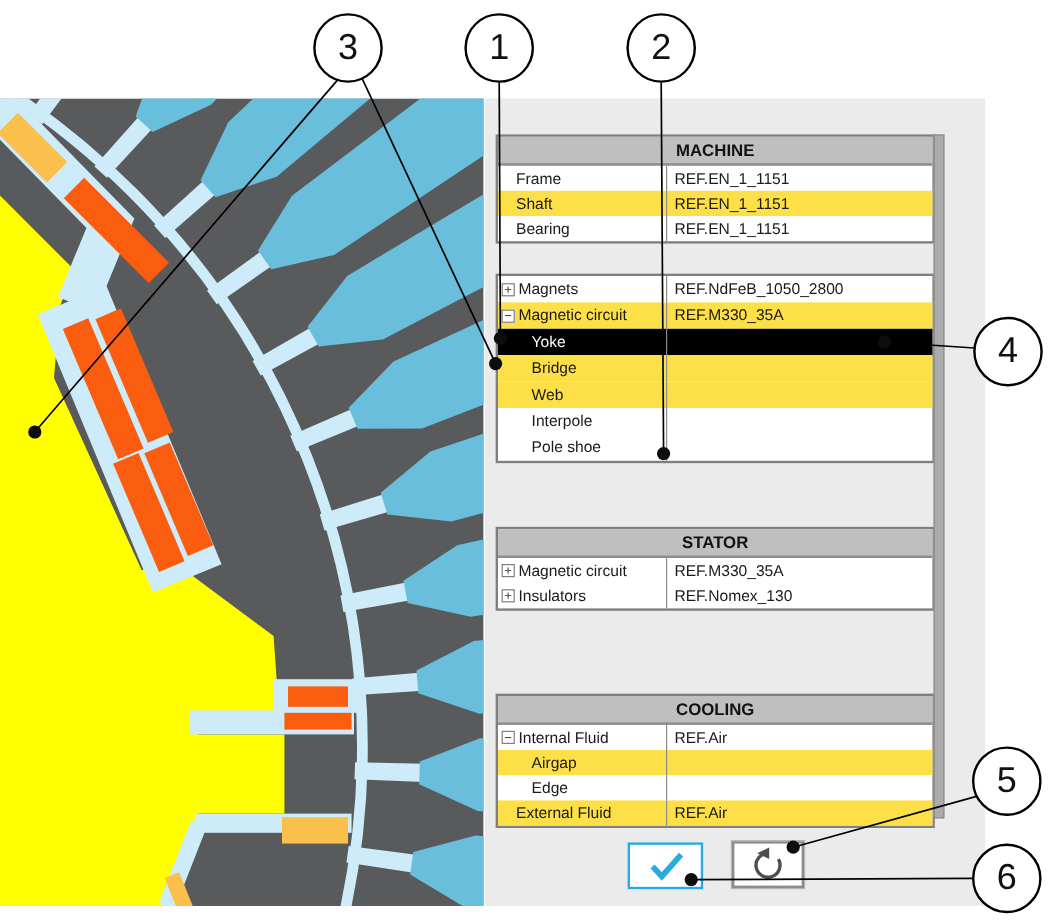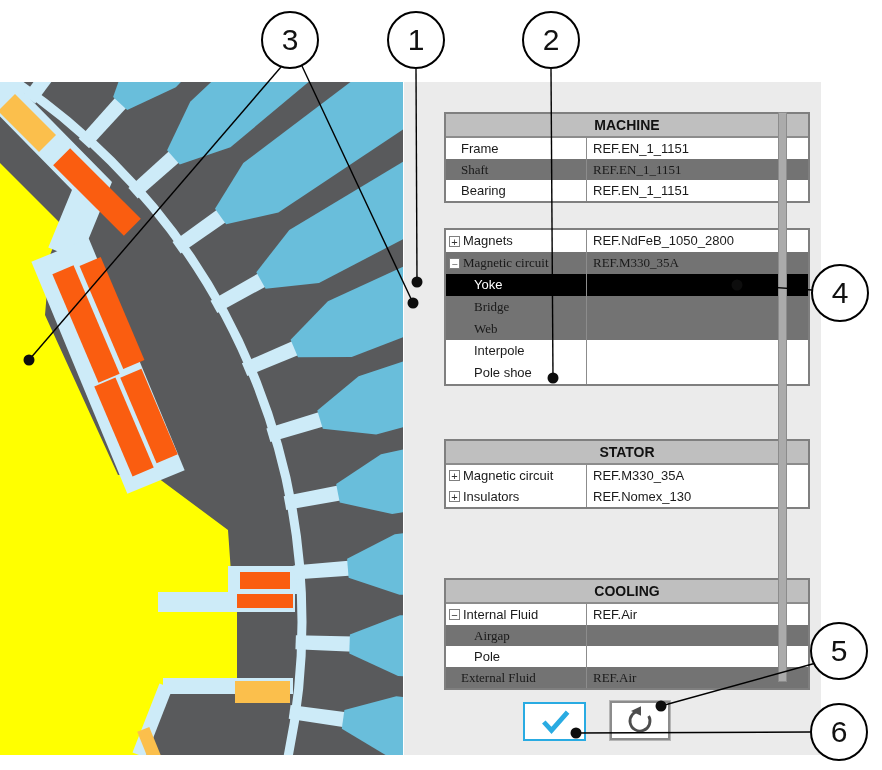--- a/index.html
+++ b/index.html
@@ -5,28 +5,28 @@
   html,body{margin:0;padding:0;}
   body{
     width:882px;height:770px;position:relative;background:#ffffff;
     font-family:"Liberation Sans","DejaVu Sans",sans-serif;
     overflow:hidden;
   }
   
   #motor{position:absolute;left:0;top:82px;width:403px;height:673px;}
   
   #panel{position:absolute;left:404px;top:82px;width:417px;height:673px;background:#EBEBEB;}
-  .mat-table{position:absolute;left:9px;width:366px;border:2px solid #7F7F7F;background:#ffffff;box-sizing:border-box;margin-left:31px;}
+  .mat-table{position:absolute;left:9px;width:366px;border:2px solid #7F7F7F;background:#ffffff;box-sizing:border-box;}
   .mat-table .thead{
     height:22px;line-height:22px;text-align:center;background:#BFBFBF;
     border-bottom:2px solid #8C8C8C;font-size:14px;font-weight:600;color:#111;
   }
   .trow{position:relative;height:21px;line-height:21px;font-size:13px;color:#1A1A1A;display:flex;}
   .rh22 .trow{height:22px;line-height:22px;}
-  .trow.alt{background:#737373;font-family:Liberation Serif, serif;}
+  .trow.alt{background:#fde047;}
   .trow.sel{background:#000000;color:#ffffff;}
   .lbl{padding-left:15px;white-space:nowrap;display:flex;align-items:center;}
   .trow.child .lbl{padding-left:28px;}
   .trow.hasicon .lbl{padding-left:3px;}
   .exp{
     display:inline-block;width:11px;height:11px;line-height:10px;margin-right:3px;
     border:1px solid #7F7F7F;background:#fff;color:#333;font-size:11px;text-align:center;
     box-sizing:border-box;flex:0 0 11px;
   }
   .vdiv{position:absolute;left:140px;top:0;bottom:0;width:1px;background:#8C8C8C;}
@@ -188,21 +188,21 @@
           <span>Internal Fluid</span>
         </span>
         <span class="vdiv"></span>
         <span class="val">REF.Air</span>
       </div>
     <div class="trow alt child">
         <span class="lbl">Airgap</span>
         <span class="vdiv"></span>
       </div>
     <div class="trow child">
-        <span class="lbl">Pole</span>
+        <span class="lbl">Edge</span>
         <span class="vdiv"></span>
       </div>
     <div class="trow alt">
         <span class="lbl">External Fluid</span>
         <span class="vdiv"></span>
         <span class="val">REF.Air</span>
       </div>
   </div>
 
   <div id="vstrip"></div>

